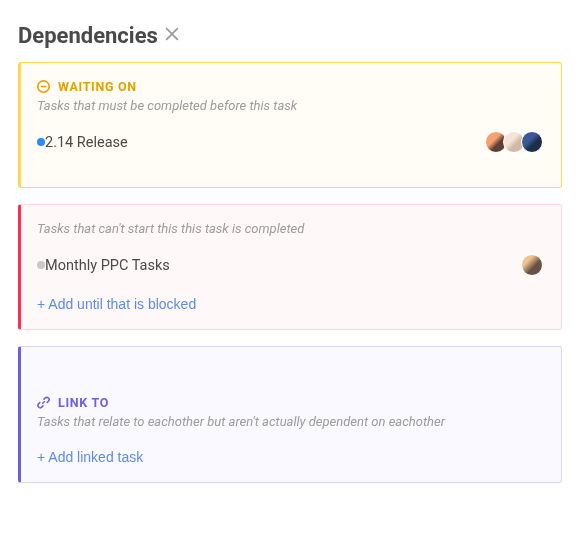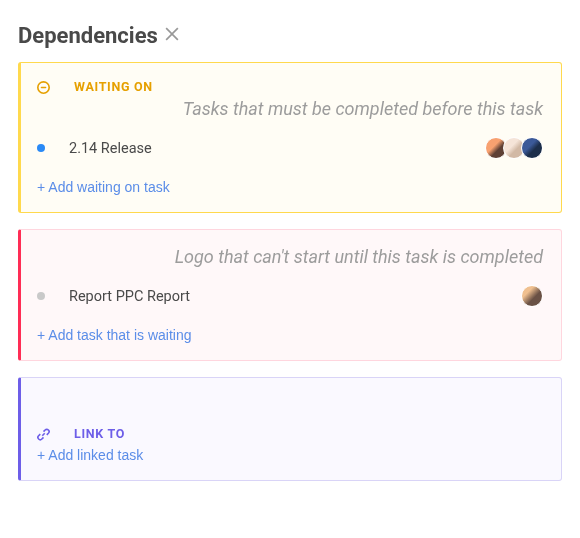--- a/index.html
+++ b/index.html
@@ -59,50 +59,49 @@
     }
     .section-linkto {
       border-color: #6d5ee8;
       border-top-color: #d9d4f7;
       border-right-color: #d9d4f7;
       border-bottom-color: #d9d4f7;
       background: #faf9ff;
     }
     .section-header {
       display: flex;
-      align-items: flex-end;
-      gap: 24px;
+      align-items: center;
+      gap: 8px;
       margin-bottom: 4px;
     }
     .section-icon {
       display: inline-flex;
     }
     .section-icon svg {
       width: 13px;
       height: 13px;
     }
     .section-label {
       font-size: 12.5px;
       font-weight: 700;
       letter-spacing: 0.7px;
     }
     .label-waiting { color: #e6a000; }
     .label-blocking { color: #ff2d55; }
     .label-linkto { color: #6d5ee8; margin-top: 32px; }
     .section-desc {
-      font-size: 18px;
+      font-size: 13px;
       font-style: italic;
       color: #9c9c9c;
       margin-bottom: 18px;
-      text-align: right;
     }
     .task-row {
       display: flex;
       align-items: center;
-      gap: 24px;
+      gap: 0;
       margin-bottom: 18px;
       cursor: pointer;
     }
     .task-bullet {
       width: 8px;
       height: 8px;
       border-radius: 50%;
       flex-shrink: 0;
     }
     .bullet-blue { background: #2a8af6; }
@@ -170,40 +169,40 @@
   <p class="section-desc">Tasks that must be completed before this task</p>
   <div class="task-row">
     <span class="task-bullet bullet-blue"></span>
     <span class="task-name">2.14 Release</span>
     <span class="avatars">
       <span class="avatar av1"></span>
       <span class="avatar av2"></span>
       <span class="avatar av3"></span>
     </span>
   </div>
-  <button class="add-link">+ Add waiting on task</button>
 </div>
 
 <div class="section section-blocking">
-  <p class="section-desc">Logo that can't start until this task is completed</p>
+  <p class="section-desc">Tasks that can't start this this task is completed</p>
   <div class="task-row">
     <span class="task-bullet bullet-gray"></span>
-    <span class="task-name">Report PPC Report</span>
+    <span class="task-name">Monthly PPC Tasks</span>
     <span class="avatars">
       <span class="avatar av4"></span>
     </span>
   </div>
-  <button class="add-link">+ Add task that is waiting</button>
+  <button class="add-link">+ Add until that is blocked</button>
 </div>
 
 <div class="section section-linkto">
   <div class="section-header">
     <span class="section-icon label-linkto">
       <svg viewBox="0 0 16 16" fill="none" stroke="currentColor" stroke-width="2">
         <path d="M6.5 9.5 L9.5 6.5"></path>
         <path d="M8 4.5 L10 2.5 a2.8 2.8 0 0 1 4 4 L12 8.5"></path>
         <path d="M8 11.5 L6 13.5 a2.8 2.8 0 0 1 -4 -4 L4 7.5"></path>
       </svg>
     </span>
     <span class="section-label label-linkto">LINK TO</span>
   </div>
+  <p class="section-desc">Tasks that relate to eachother but aren't actually dependent on eachother</p>
   <button class="add-link">+ Add linked task</button>
 </div>
 
 </body></html>

